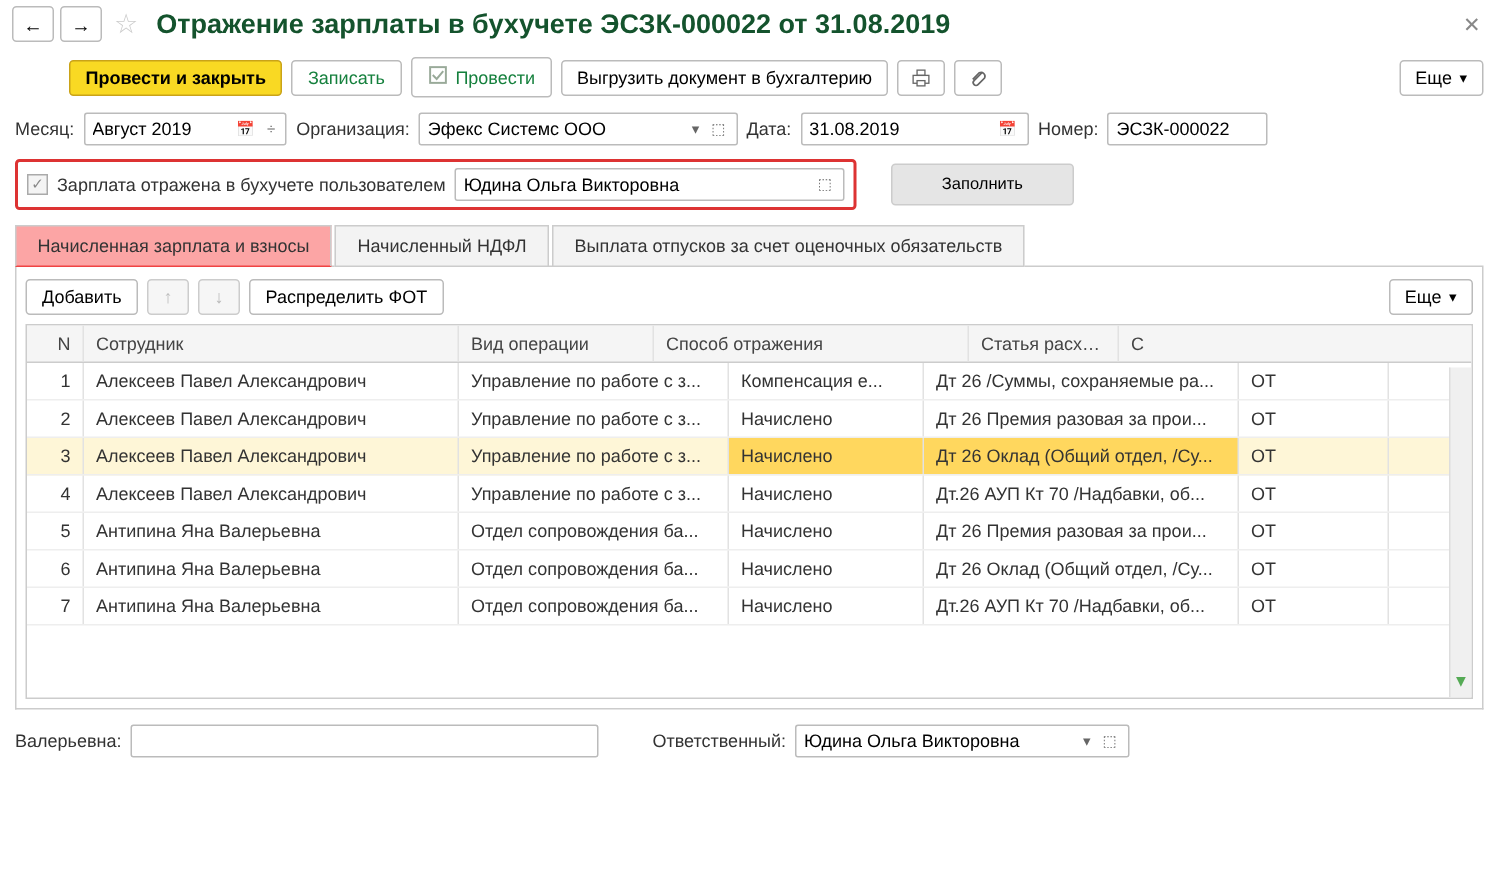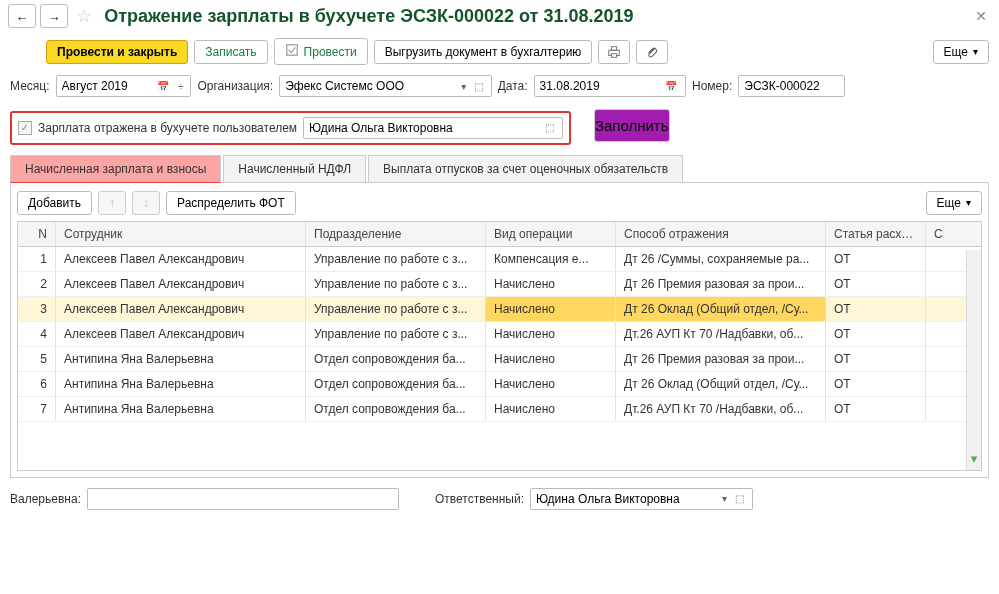--- a/index.html
+++ b/index.html
@@ -41,21 +41,21 @@
 .c-art { width: 100px; }
 .c-last { width: 30px; border-right: none; }
 .tbody { flex: 1; overflow-y: auto; }
 .tr { border-bottom: 1px solid #eee; }
 .tr.selected { background: #fef6d7; }
 .tr.selected .td.c-op, .tr.selected .td.c-ref { background: #ffd75e; }
 .vscroll { position: absolute; right: 0; top: 28px; bottom: 0; width: 15px; background: #f0f0f0; border-left: 1px solid #ddd; display: flex; flex-direction: column; justify-content: flex-end; align-items: center; }
 .hint-mark { font-size: 13px; color: #5a5; padding: 4px; }
 .footer { display: flex; align-items: center; gap: 6px; padding: 10px 10px 4px 10px; }
 .icon-svg { width: 14px; height: 14px; }
-.fill-btn { font-size: 15px; padding: 7px 0; background: #a21caf; border: 1px solid #ccc; border-radius: 3px; margin: 8px 10px 4px 10px; cursor: pointer; }
+.fill-btn { font-size: 11px; padding: 7px 33px; background: #e5e5e5; border: 1px solid #ccc; border-radius: 3px; margin: 8px 10px 4px 10px; cursor: pointer; }
 </style>
 </head>
 <body>
 
 
 
 <div class="topbar">
   <button class="nav-btn">←</button>
   <button class="nav-btn">→</button>
   <span class="star">☆</span>
@@ -144,21 +144,20 @@
     <button class="btn push-right">
       <span>Еще</span>
       <span style="font-size:10px">▾</span>
     </button>
   </div>
 
   <div class="table-wrap">
     <div class="thead">
       <div class="th c-n">N</div>
       <div class="th c-emp">Сотрудник</div>
-      <div class="th c-dep">Подразделение</div>
       <div class="th c-op">Вид операции</div>
       <div class="th c-ref">Способ отражения</div>
       <div class="th c-art">Статья расх…</div>
       <div class="th c-last">С</div>
     </div>
     <div class="tbody" id="tbody">
         <div class="tr">
           <div class="td c-n">1</div>
           <div class="td c-emp">Алексеев Павел Александрович</div>
           <div class="td c-dep">Управление по работе с з...</div>

